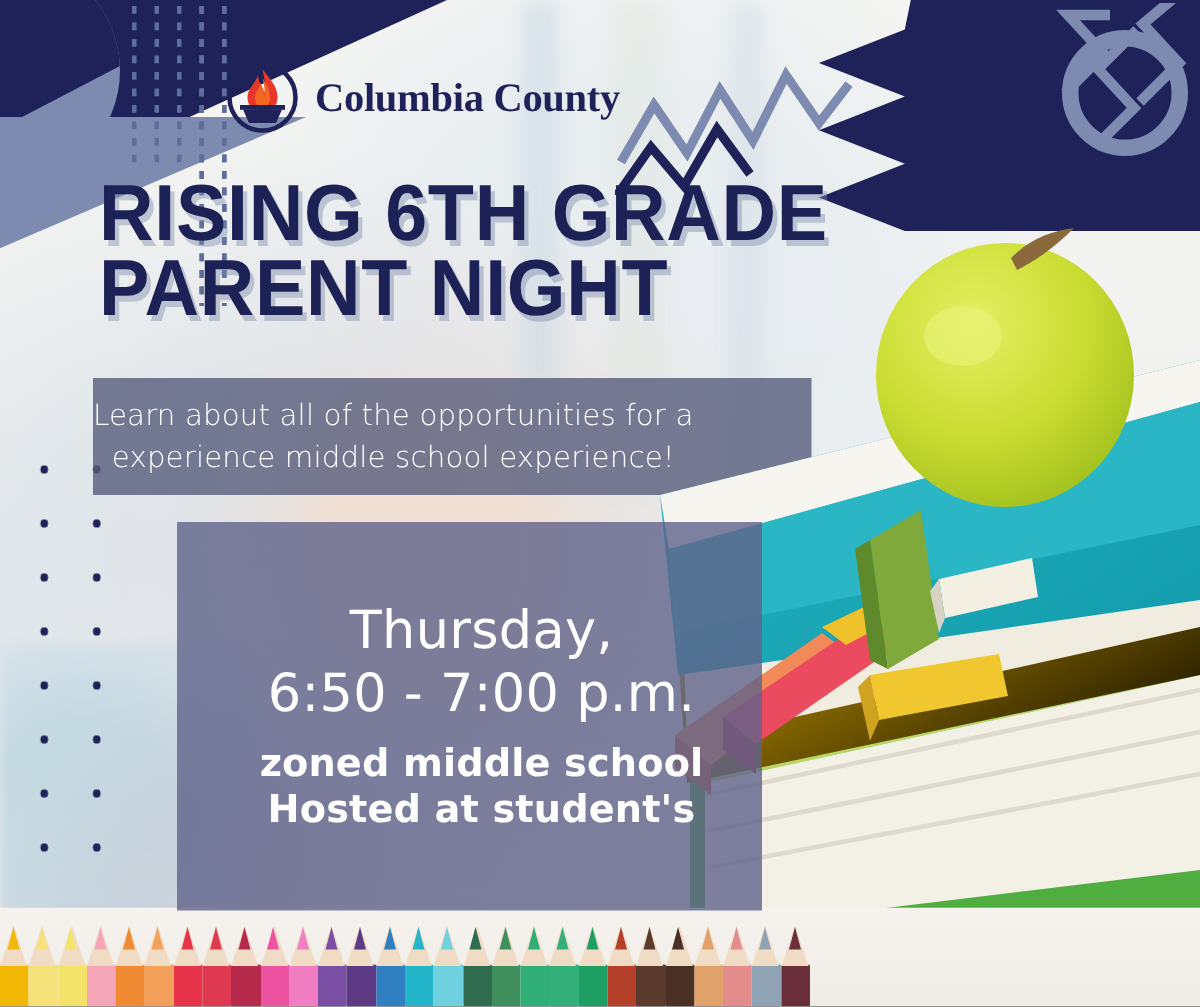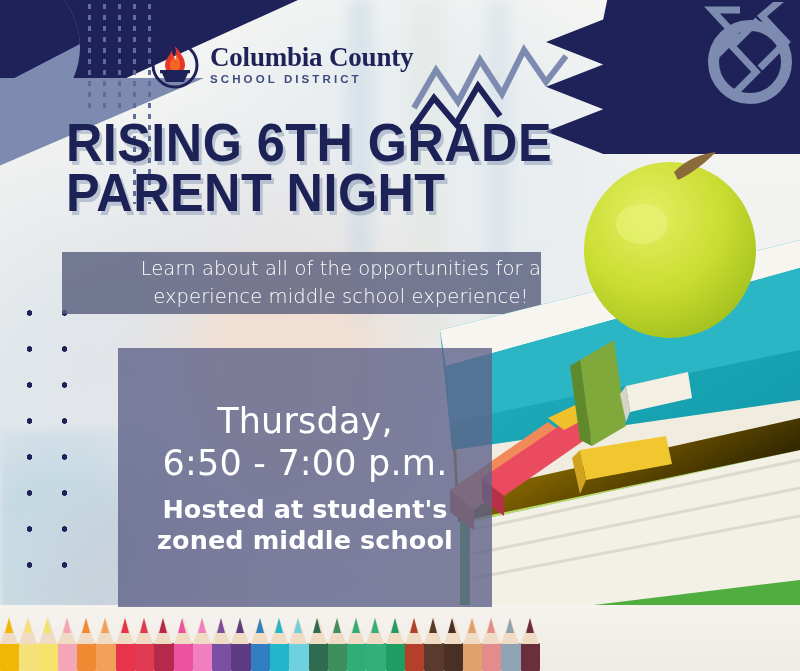--- a/index.html
+++ b/index.html
@@ -95,36 +95,37 @@
     position:absolute;left:66px;top:118px;
     font-family:"Liberation Sans Narrow","Liberation Sans",sans-serif;
     font-weight:700;font-size:53px;line-height:.95;color:#1c2156;
     letter-spacing:.5px;
     transform:scaleX(.95);transform-origin:left top;
     text-shadow:3px 4px 0 rgba(120,135,170,.42);
   }
   .headline div{white-space:nowrap;}
   
   .sub-panel{
-    position:absolute;left:62px;top:252px;width:479px;height:62px;
+    position:absolute;left:62px;top:252px;width:479px;height:78px;
     background:rgba(88,92,124,.80);
-    display:flex;align-items:center;justify-content:flex-end;
+    display:flex;align-items:center;justify-content:flex-start;
     text-align:center;
   }
   .sub-panel p{
     margin:0;color:#fff;font-size:19.5px;line-height:1.42;
     font-family:"DejaVu Sans",sans-serif;font-weight:300;letter-spacing:.1px;
   }
   
   .date-panel{
     position:absolute;left:118px;top:348px;width:374px;height:259px;
     background:rgba(95,99,137,.80);
     display:flex;flex-direction:column;align-items:center;justify-content:center;
     text-align:center;color:#fff;
     font-family:"DejaVu Sans",sans-serif;
+    padding-left:16px;
   }
   .date-big{font-size:35px;line-height:1.22;font-weight:400;letter-spacing:.2px;}
   .date-small{font-size:25.5px;line-height:1.2;font-weight:600;margin-top:9px;letter-spacing:.1px;}
   
   .photo-right{position:absolute;right:0;top:150px;width:370px;height:480px;}
   .pencils{position:absolute;left:0;bottom:0;width:800px;height:66px;overflow:hidden;}
   .pencil{position:absolute;bottom:0;width:26px;height:62px;}
   .pencil i{position:absolute;left:0;bottom:0;width:26px;height:28px;display:block;border-radius:1px;}
   .pencil b{position:absolute;left:0;bottom:27px;width:0;height:0;border-left:13px solid transparent;border-right:13px solid transparent;border-bottom:27px solid #f0dcc4;}
   .pencil s{position:absolute;left:6.5px;bottom:38px;width:0;height:0;border-left:6.5px solid transparent;border-right:6.5px solid transparent;border-bottom:15px solid #555;}
@@ -164,21 +165,20 @@
   <div class="logo">
     <svg width="50" height="50" viewBox="0 0 50 50">
       <circle cx="25" cy="25" r="22" fill="none" stroke="#1e2259" stroke-width="3"></circle>
       <path d="M25 6 C31 14 35 18 35 25 C35 31 30 35 25 35 C20 35 15 31 15 25 C15 19 20 16 22 10 C22 16 26 18 26 22 C28 18 26 12 25 6 Z" fill="#e8372a"></path>
       <path d="M25 12 C28 17 30 20 30 25 C30 29 28 32 25 32 C22 32 20 29 20 25 C20 21 23 19 24 15 C24 19 26 21 26 24 C27 21 26 16 25 12 Z" fill="#f26722"></path>
       <path d="M12 33 H38 L34 42 H16 Z" fill="#1e2259"></path>
       <rect x="10" y="30" width="30" height="3.2" fill="#1e2259"></rect>
     </svg>
     <div class="logo-text">
       <div class="logo-name">Columbia County</div>
-      <div class="logo-sub">SCHOOL DISTRICT</div>
     </div>
   </div>
 
   <div class="headline">
     <div>RISING 6TH GRADE</div>
     <div>PARENT NIGHT</div>
   </div>
 
   <div class="sub-panel">
     <p>
@@ -381,17 +381,17 @@
         <s style="left: 4.82143px; border-left-width: 4.82143px; border-right-width: 4.82143px; border-bottom-color: rgb(107, 47, 60);"></s>
       </div>
     </div>
 
 <div class="date-panel">
       <div class="date-big">
         <div>Thursday,</div>
         <div>6:50 - 7:00 p.m.</div>
       </div>
       <div class="date-small">
+        <div>zoned middle school</div>
         <div>Hosted at student's</div>
-        <div>zoned middle school</div>
       </div>
     </div>
   </div>
 
 </body></html>

